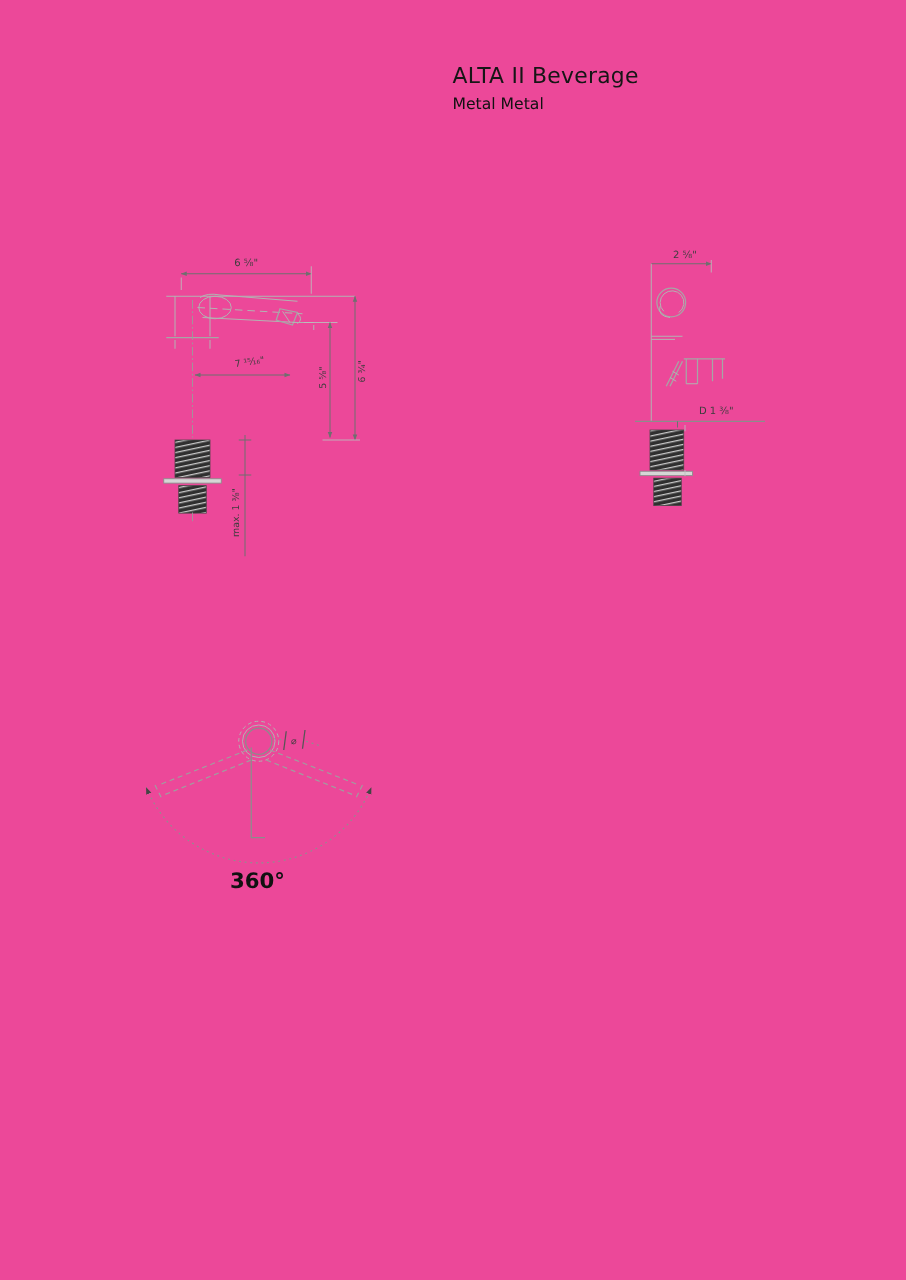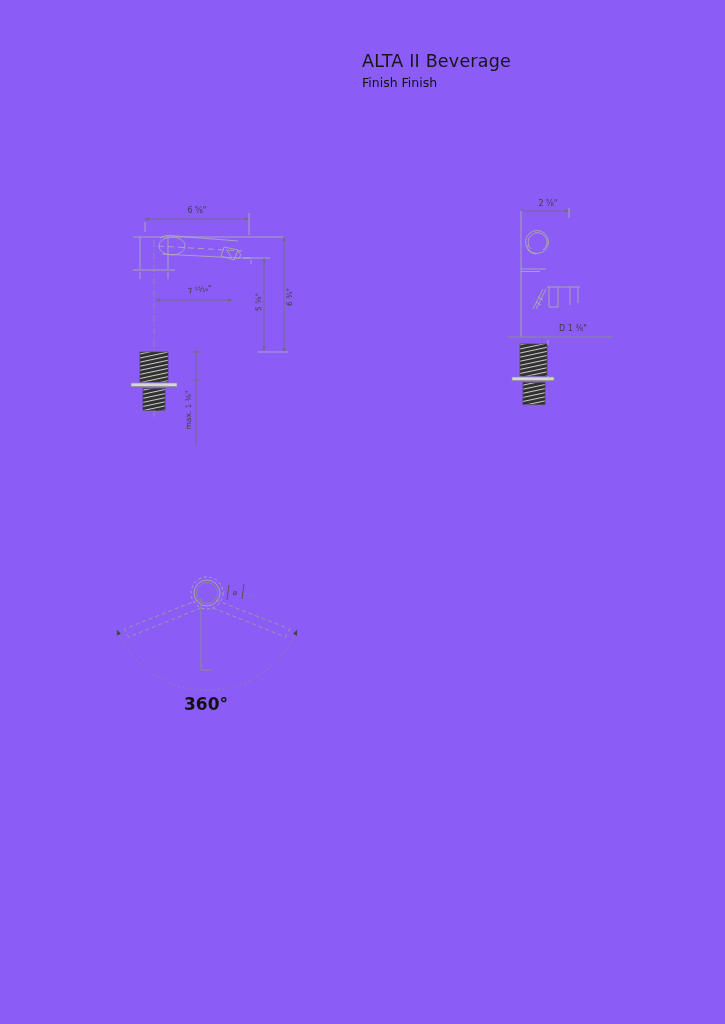--- a/index.html
+++ b/index.html
@@ -1,19 +1,19 @@
 <!DOCTYPE html>
 <html><head>
 <meta charset="utf-8">
 <style>
   * { margin:0; padding:0; box-sizing:border-box; }
   html,body { background:#ffffff; }
   body { font-family:"DejaVu Sans","Liberation Sans",sans-serif; }
   .page {
-    position:relative; width:725px; height:1024px; background:#8b5cf6;
+    position:relative; width:725px; height:1024px; background:#ec4899;
     overflow:hidden;
     text-align:right;
   }
   .title {
     position:absolute; left:362px; top:51px;
     font-size:17.5px; font-weight:500; color:#161616; letter-spacing:0.2px;
   }
   .subtitle {
     position:absolute; left:362px; top:75px;
     font-size:12.5px; font-weight:400; color:#111111;
@@ -34,21 +34,21 @@
   .cline { stroke:#9a9a9a; stroke-width:0.7; fill:none; stroke-dasharray:7 2 1.5 2; }
   .dashed { stroke:#9f9f9f; stroke-width:0.9; fill:none; stroke-dasharray:4 3; }
   .dotted { stroke:#8f8f8f; stroke-width:0.9; fill:none; stroke-dasharray:1.5 3; }
 </style>
 </head>
 <body>
 
 <div class="page">
 
   <div class="title">ALTA II Beverage</div>
-  <div class="subtitle">Finish Finish</div>
+  <div class="subtitle">Metal Metal</div>
 
   <svg id="front-view" class="drawing" width="190" height="270" viewBox="0 0 190 270">
     <defs>
       <marker id="arrF" viewBox="0 0 10 10" refX="8.5" refY="5" markerWidth="6.5" markerHeight="6.5" orient="auto-start-reverse">
         <path d="M0,1.5 L9,5 L0,8.5 z" fill="#6f6f6f"></path>
       </marker>
       <pattern id="thrF" patternUnits="userSpaceOnUse" width="7" height="4" patternTransform="rotate(-12)">
         <rect width="7" height="4" fill="#2f2f2f"></rect>
         <line x1="0" y1="0.5" x2="7" y2="0.5" stroke="#c9c9c9" stroke-width="1.1"></line>
       </pattern>

